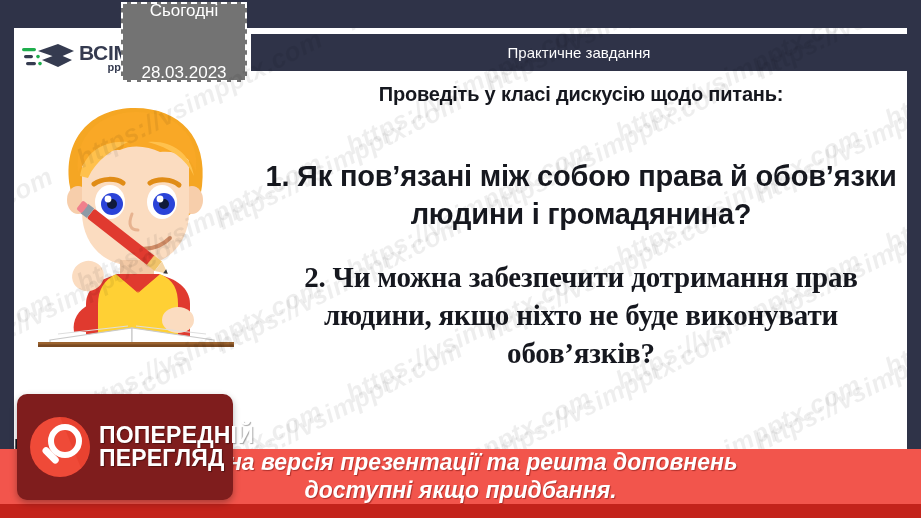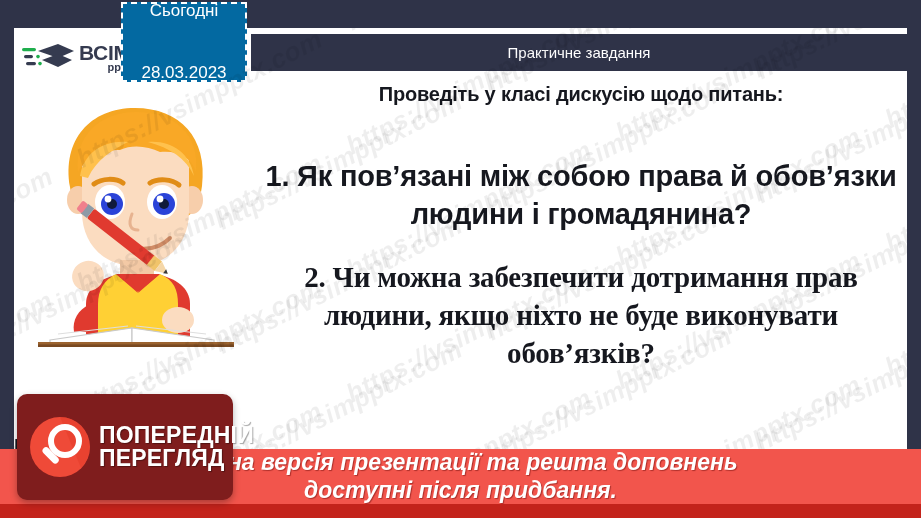--- a/index.html
+++ b/index.html
@@ -83,21 +83,21 @@
     margin-top: -1px;
   }
 
   
   .date-badge {
     position: absolute;
     left: 121px;
     top: 2px;
     width: 126px;
     height: 80px;
-    background: #0369a1;
+    background: #737373;
     border: 2px dashed #ffffff;
     z-index: 30;
     display: flex;
     flex-direction: column;
     align-items: center;
     justify-content: center;
     color: #ffffff;
     font-size: 17px;
     line-height: 1.45;
   }
@@ -362,21 +362,21 @@
     <div class="q q1">1. Як пов’язані між собою права й обов’язки людини і громадянина?</div>
     <div class="q q2">2. Чи можна забезпечити дотримання прав людини, якщо ніхто не буде виконувати обов’язків?</div>
   </div>
 
   <div class="ghost-left">п с</div>
 
   <div class="ghost-line">буде виконувати обов’язків?</div>
 
   <div class="banner">
     <span>Повна версія презентації та решта доповнень</span>
-    <span>доступні після придбання.</span>
+    <span>доступні якщо придбання.</span>
   </div>
   <div class="banner-foot"></div>
 
   <div class="preview-badge">
     <span class="mag">
       <svg viewBox="0 0 62 62" width="62" height="62" aria-hidden="true">
         <circle cx="31" cy="31" r="30" fill="#ef4a38"></circle>
         <path d="M31 1 A30 30 0 0 1 52 52 Z" fill="#e33a28" opacity="0.45"></path>
         <circle cx="36" cy="25" r="14" fill="none" stroke="#ffffff" stroke-width="6"></circle>
         <rect x="12" y="36" width="20" height="7" rx="3.5" fill="#ffffff" transform="rotate(45 22 39)"></rect>

